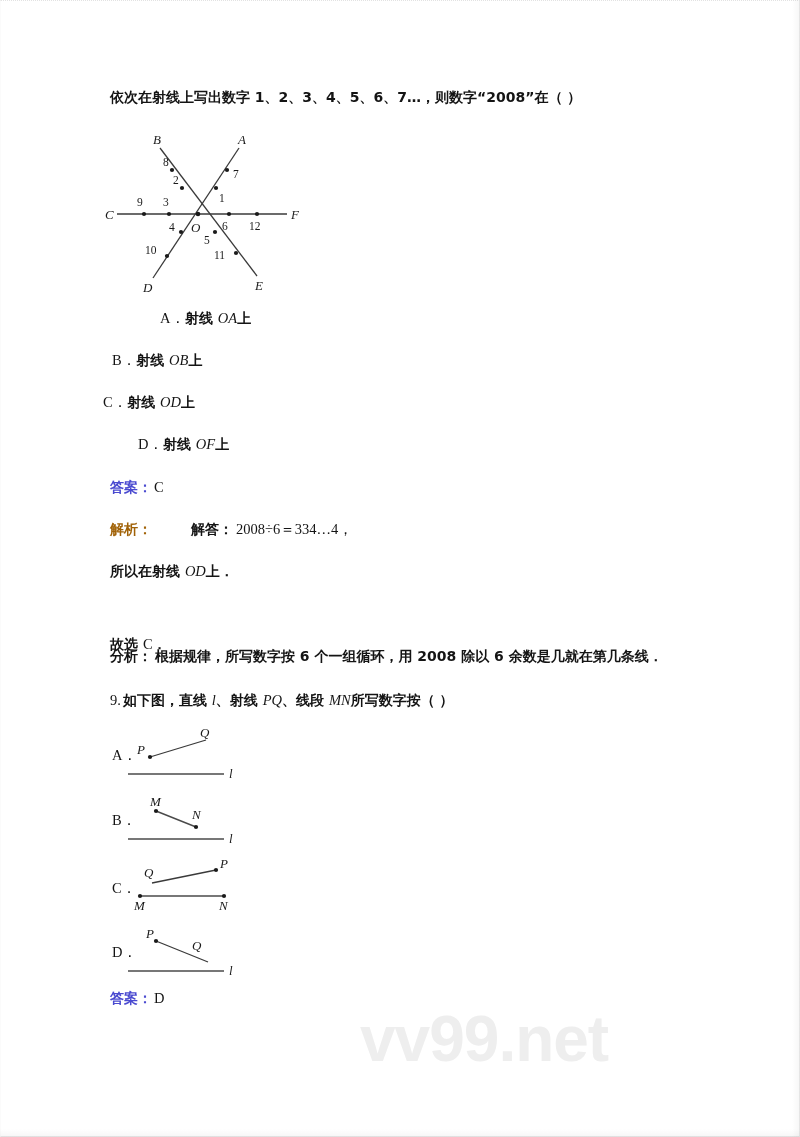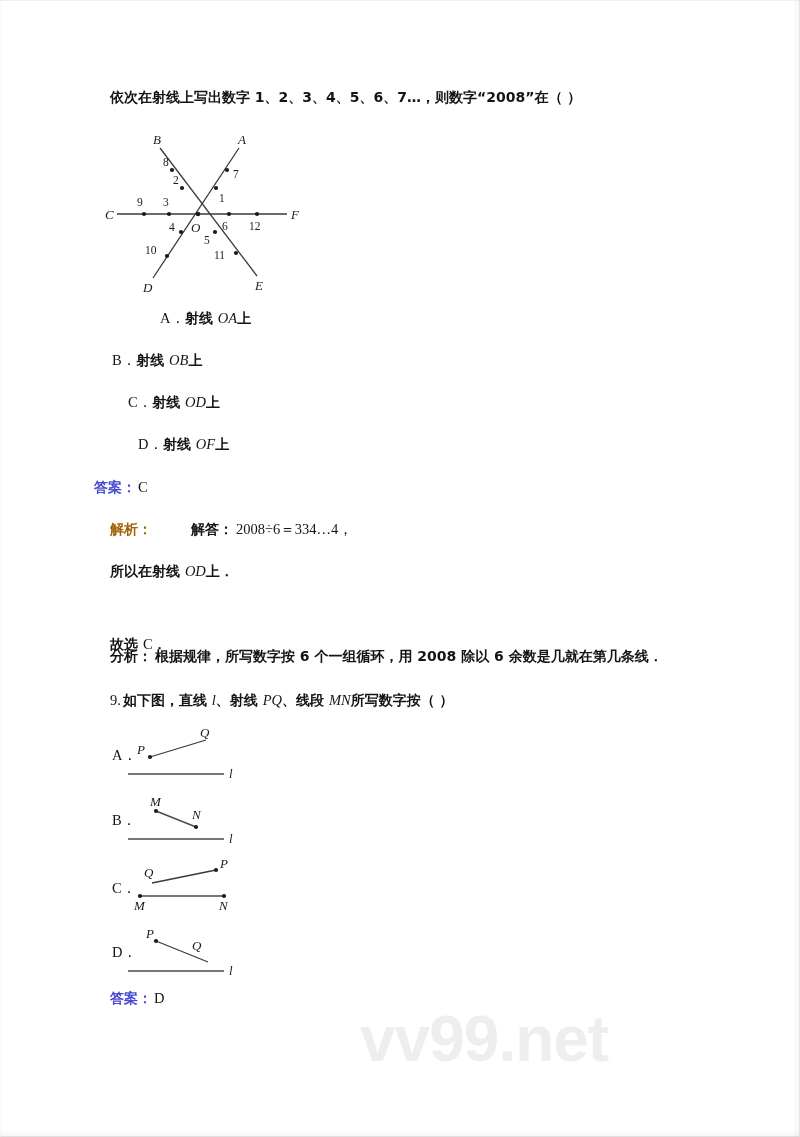--- a/index.html
+++ b/index.html
@@ -183,29 +183,29 @@
   </div>
 
   <div class="txt" style="left:112px; top:310px;margin-left:48px;">
     <span class="opt-letter">A．</span><span class="cn">射线 </span><span class="mi">OA</span><span class="cn">上</span>
   </div>
 
   <div class="txt" style="left:112px; top:352px;">
     <span class="opt-letter">B．</span><span class="cn">射线 </span><span class="mi">OB</span><span class="cn">上</span>
   </div>
 
-  <div class="txt" style="left:128px; top:394px;">
+  <div class="txt" style="left:103px; top:394px;">
     <span class="opt-letter">C．</span><span class="cn">射线 </span><span class="mi">OD</span><span class="cn">上</span>
   </div>
 
   <div class="txt" style="left:112px; top:436px;margin-left:26px;">
     <span class="opt-letter">D．</span><span class="cn">射线 </span><span class="mi">OF</span><span class="cn">上</span>
   </div>
 
-  <div class="txt" style="left:94px; top:479px;">
+  <div class="txt" style="left:110px; top:479px;">
     <span class="cn label-blue">答案</span><span class="cn label-blue">：</span><span class="mn" style="padding-left:2px;">C</span>
   </div>
 
   <div class="txt" style="left:110px; top:521px;">
     <span class="cn label-purple">解析</span><span class="cn label-purple">：</span><span class="cn" style="padding-left:3px;margin-left:36px;">解答：</span><span class="mn" style="padding-left:3px;">2008÷6＝334…4，</span>
   </div>
 
   <div class="txt" style="left:110px; top:563px;">
     <span class="cn">所以在射线 </span><span class="mi">OD</span><span class="cn">上．</span>
   </div>

